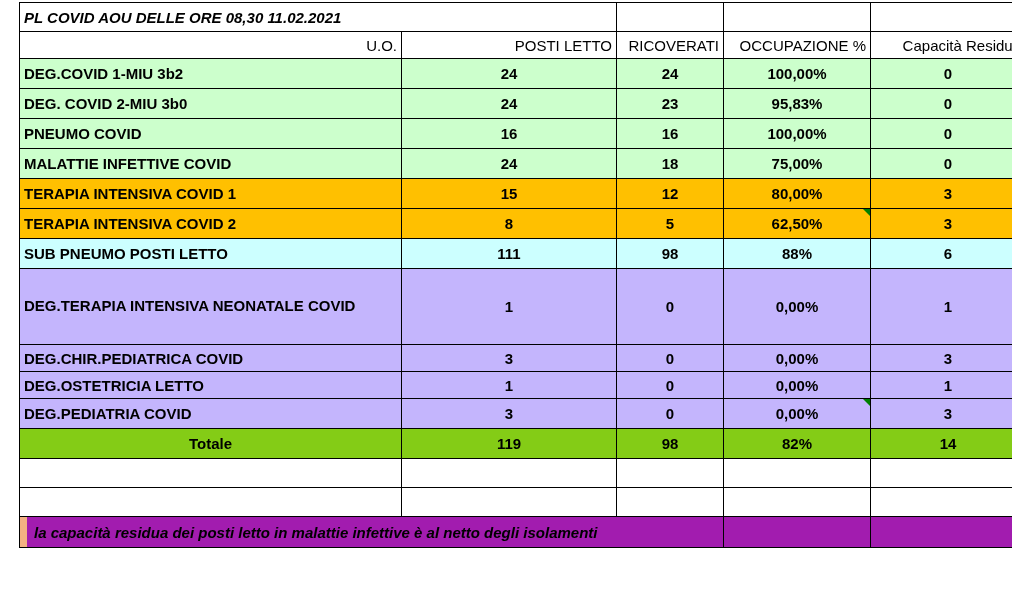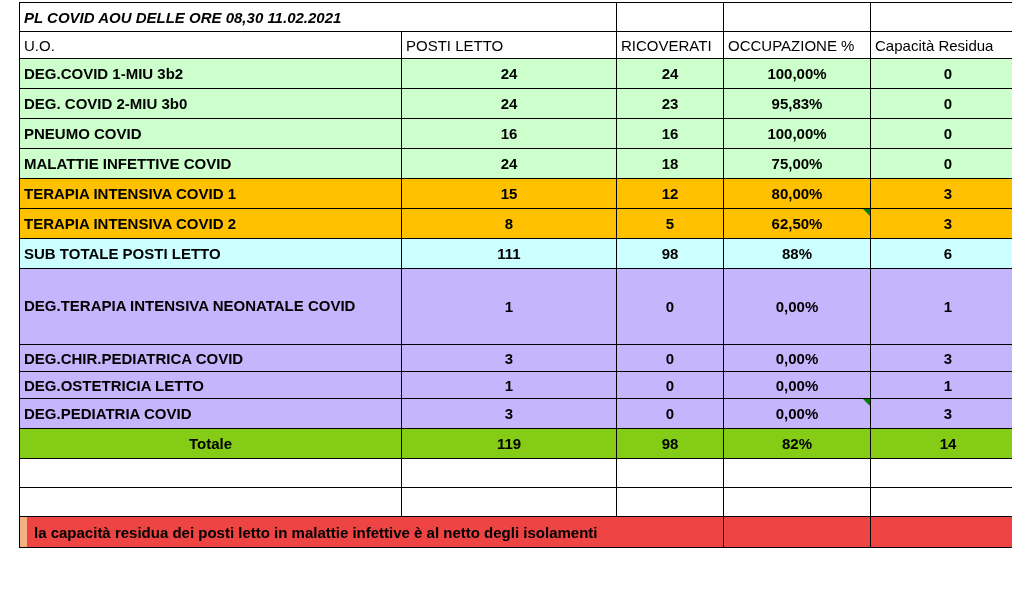--- a/index.html
+++ b/index.html
@@ -48,21 +48,21 @@
     font-style: italic;
     font-weight: bold;
     font-size: 16px;
     text-align: left;
     height: 24px;
   }
   .blank-cell {
     background: #ffffff;
   }
   .hdr td {
-    text-align: left;
+    text-align: right;
     font-size: 15px;
     height: 22px;
   }
 
   .row-green td { background: #ccffcc; }
   .row-orange td { background: #ffc000; }
   .row-cyan td { background: #ccffff; }
   .row-gray td { background: #c4b5fd; }
   .row-white td { background: #84cc16; }
 
@@ -78,21 +78,22 @@
     text-align: center;
     font-weight: bold;
   }
   .tall { height: 30px; }
   .taller { height: 76px; }
   .short { height: 27px; padding-left: 12px; }
   .spacer td { height: 24px; background: #ffffff; border: 1px solid #000000; }
 
   .note-row td {
     height: 26px;
-    background: #ef4444;
+    background: #a21caf;
+    font-style: italic;
   }
   .note-cell {
     font-weight: bold;
     font-size: 14px;
     text-align: left;
     position: relative;
   }
   .note-marker {
     position: absolute;
     left: 0;
@@ -190,21 +191,21 @@
 
       <tr class="row-orange tall">
         <td class="unit-label">TERAPIA INTENSIVA COVID 2</td>
         <td class="num">8</td>
         <td class="num">5</td>
         <td class="num corner-mark">62,50%</td>
         <td class="num">3</td>
       </tr>
 
       <tr class="row-cyan tall">
-        <td class="unit-label">SUB TOTALE POSTI LETTO</td>
+        <td class="unit-label">SUB PNEUMO POSTI LETTO</td>
         <td class="num">111</td>
         <td class="num">98</td>
         <td class="num">88%</td>
         <td class="num">6</td>
       </tr>
 
       <tr class="row-gray taller">
         <td class="unit-label wrap-label">DEG.TERAPIA INTENSIVA NEONATALE COVID</td>
         <td class="num">1</td>
         <td class="num">0</td>

